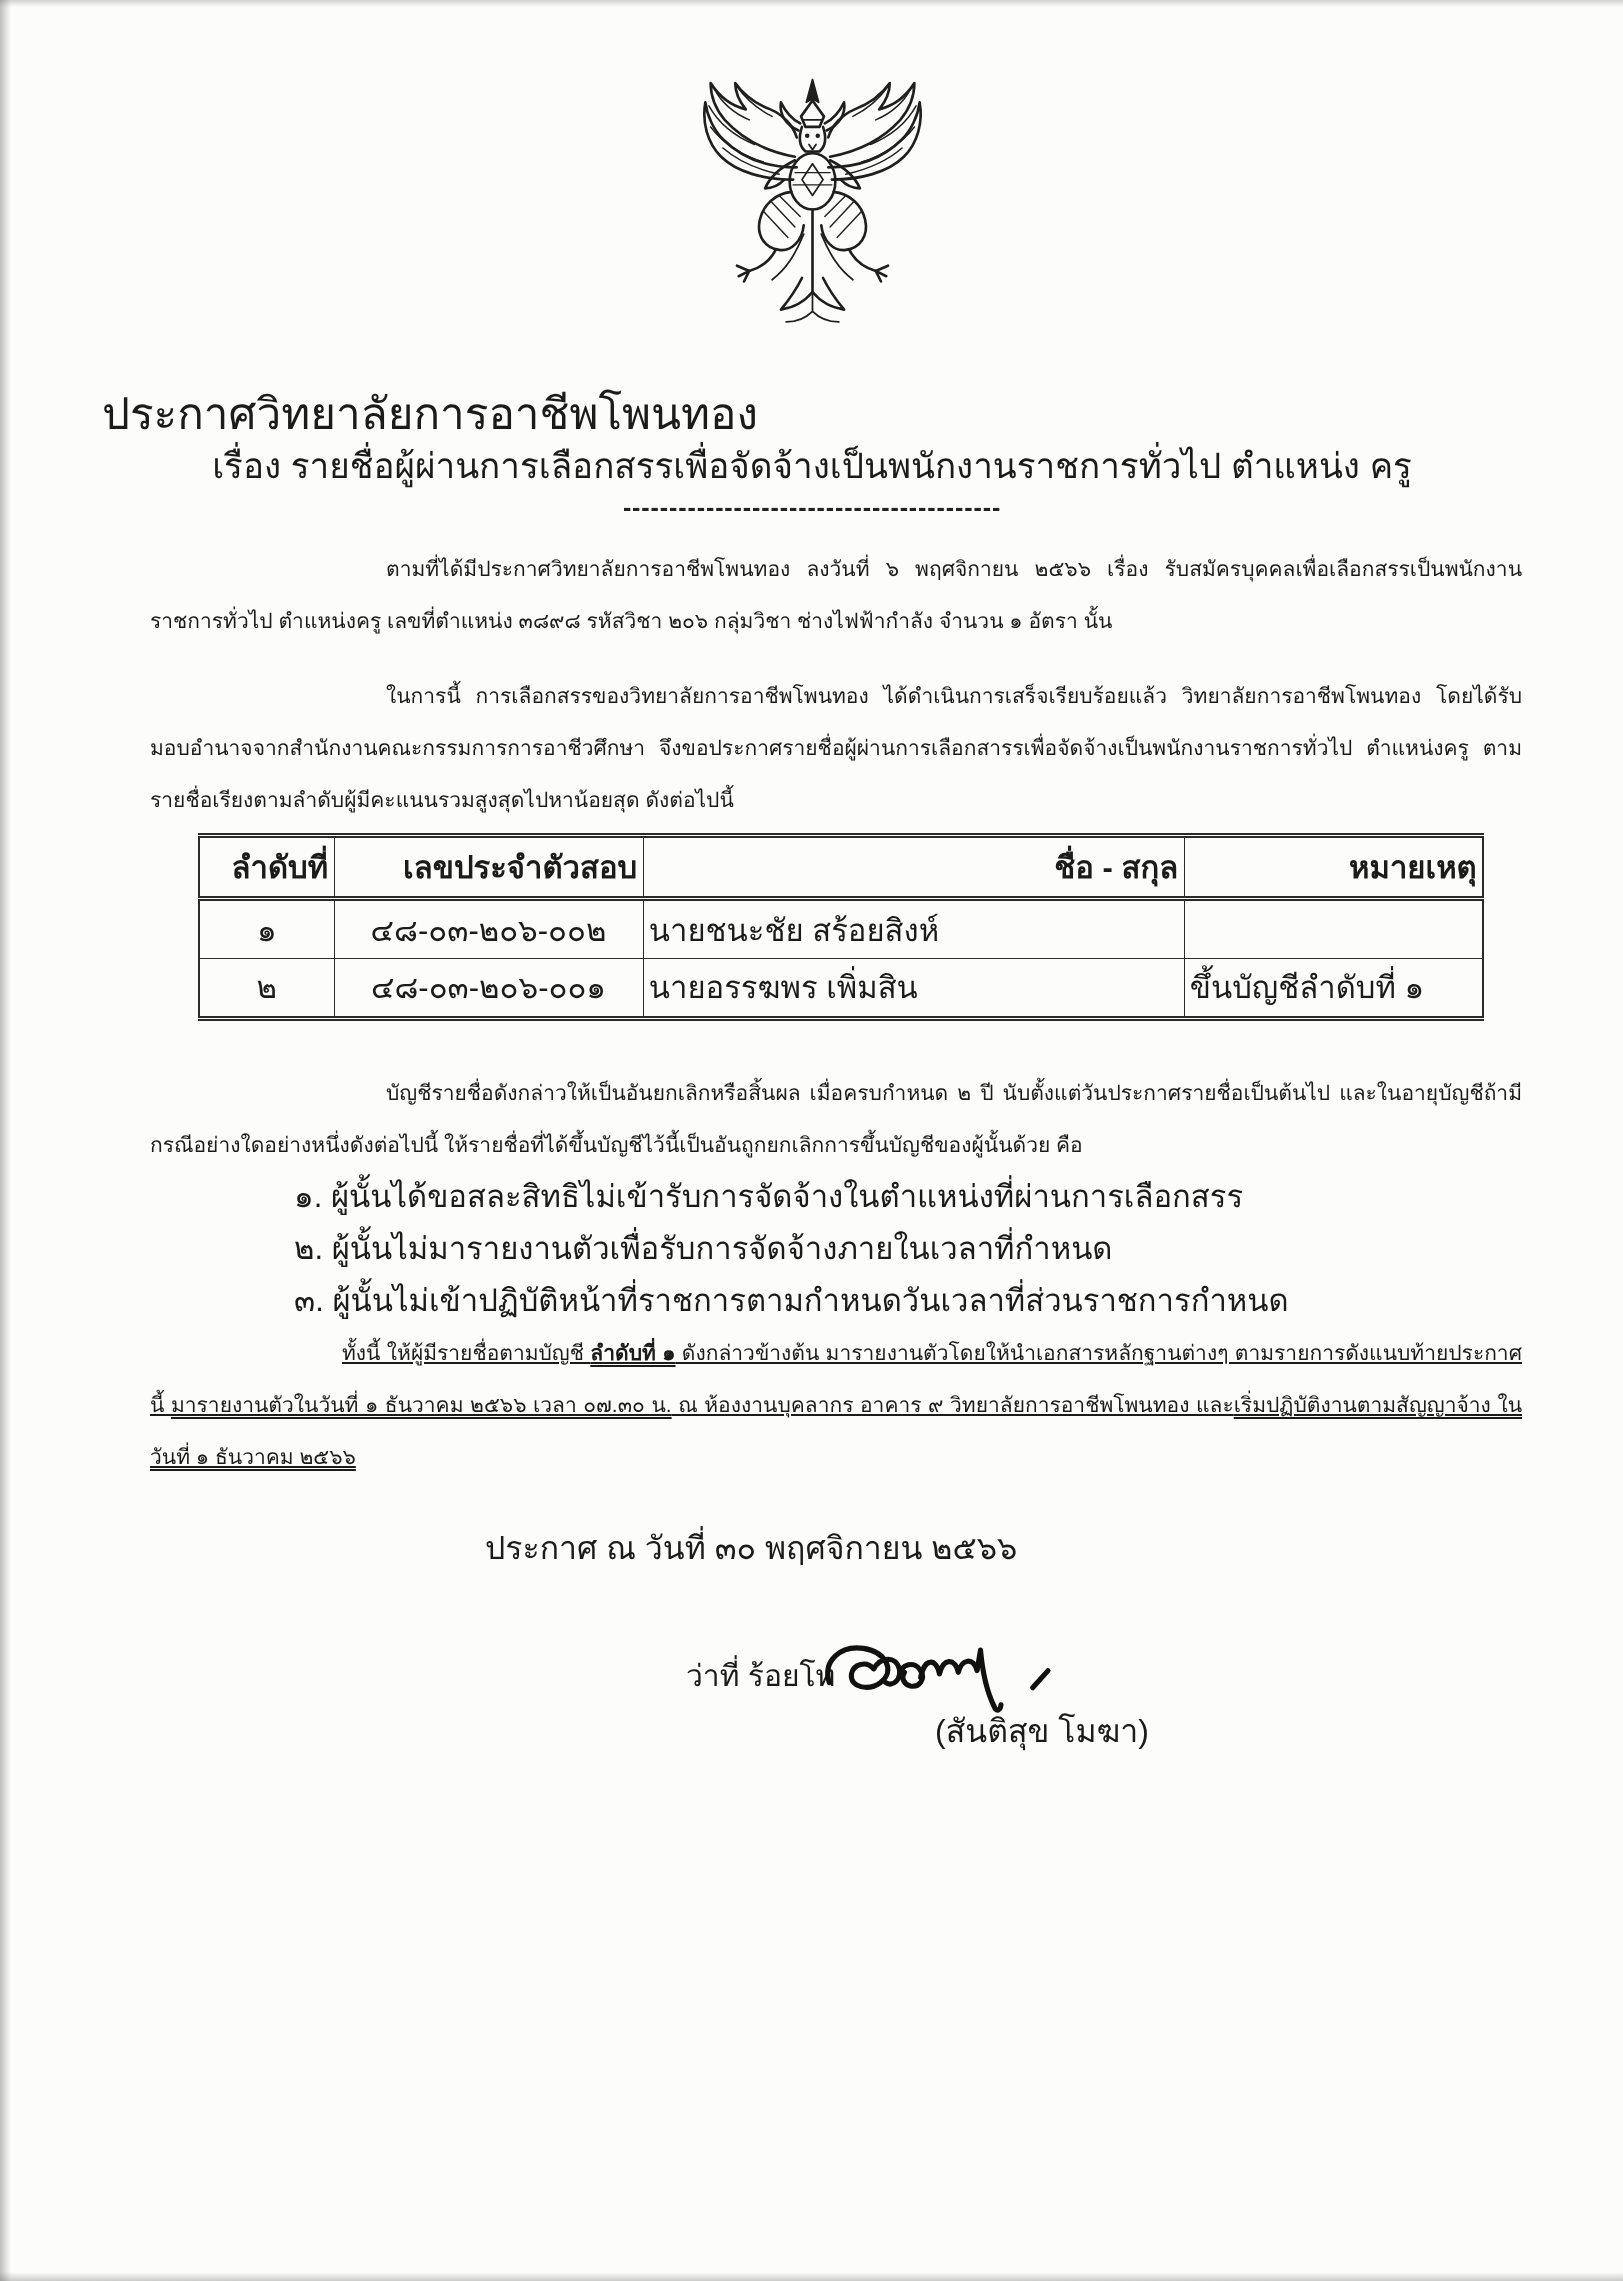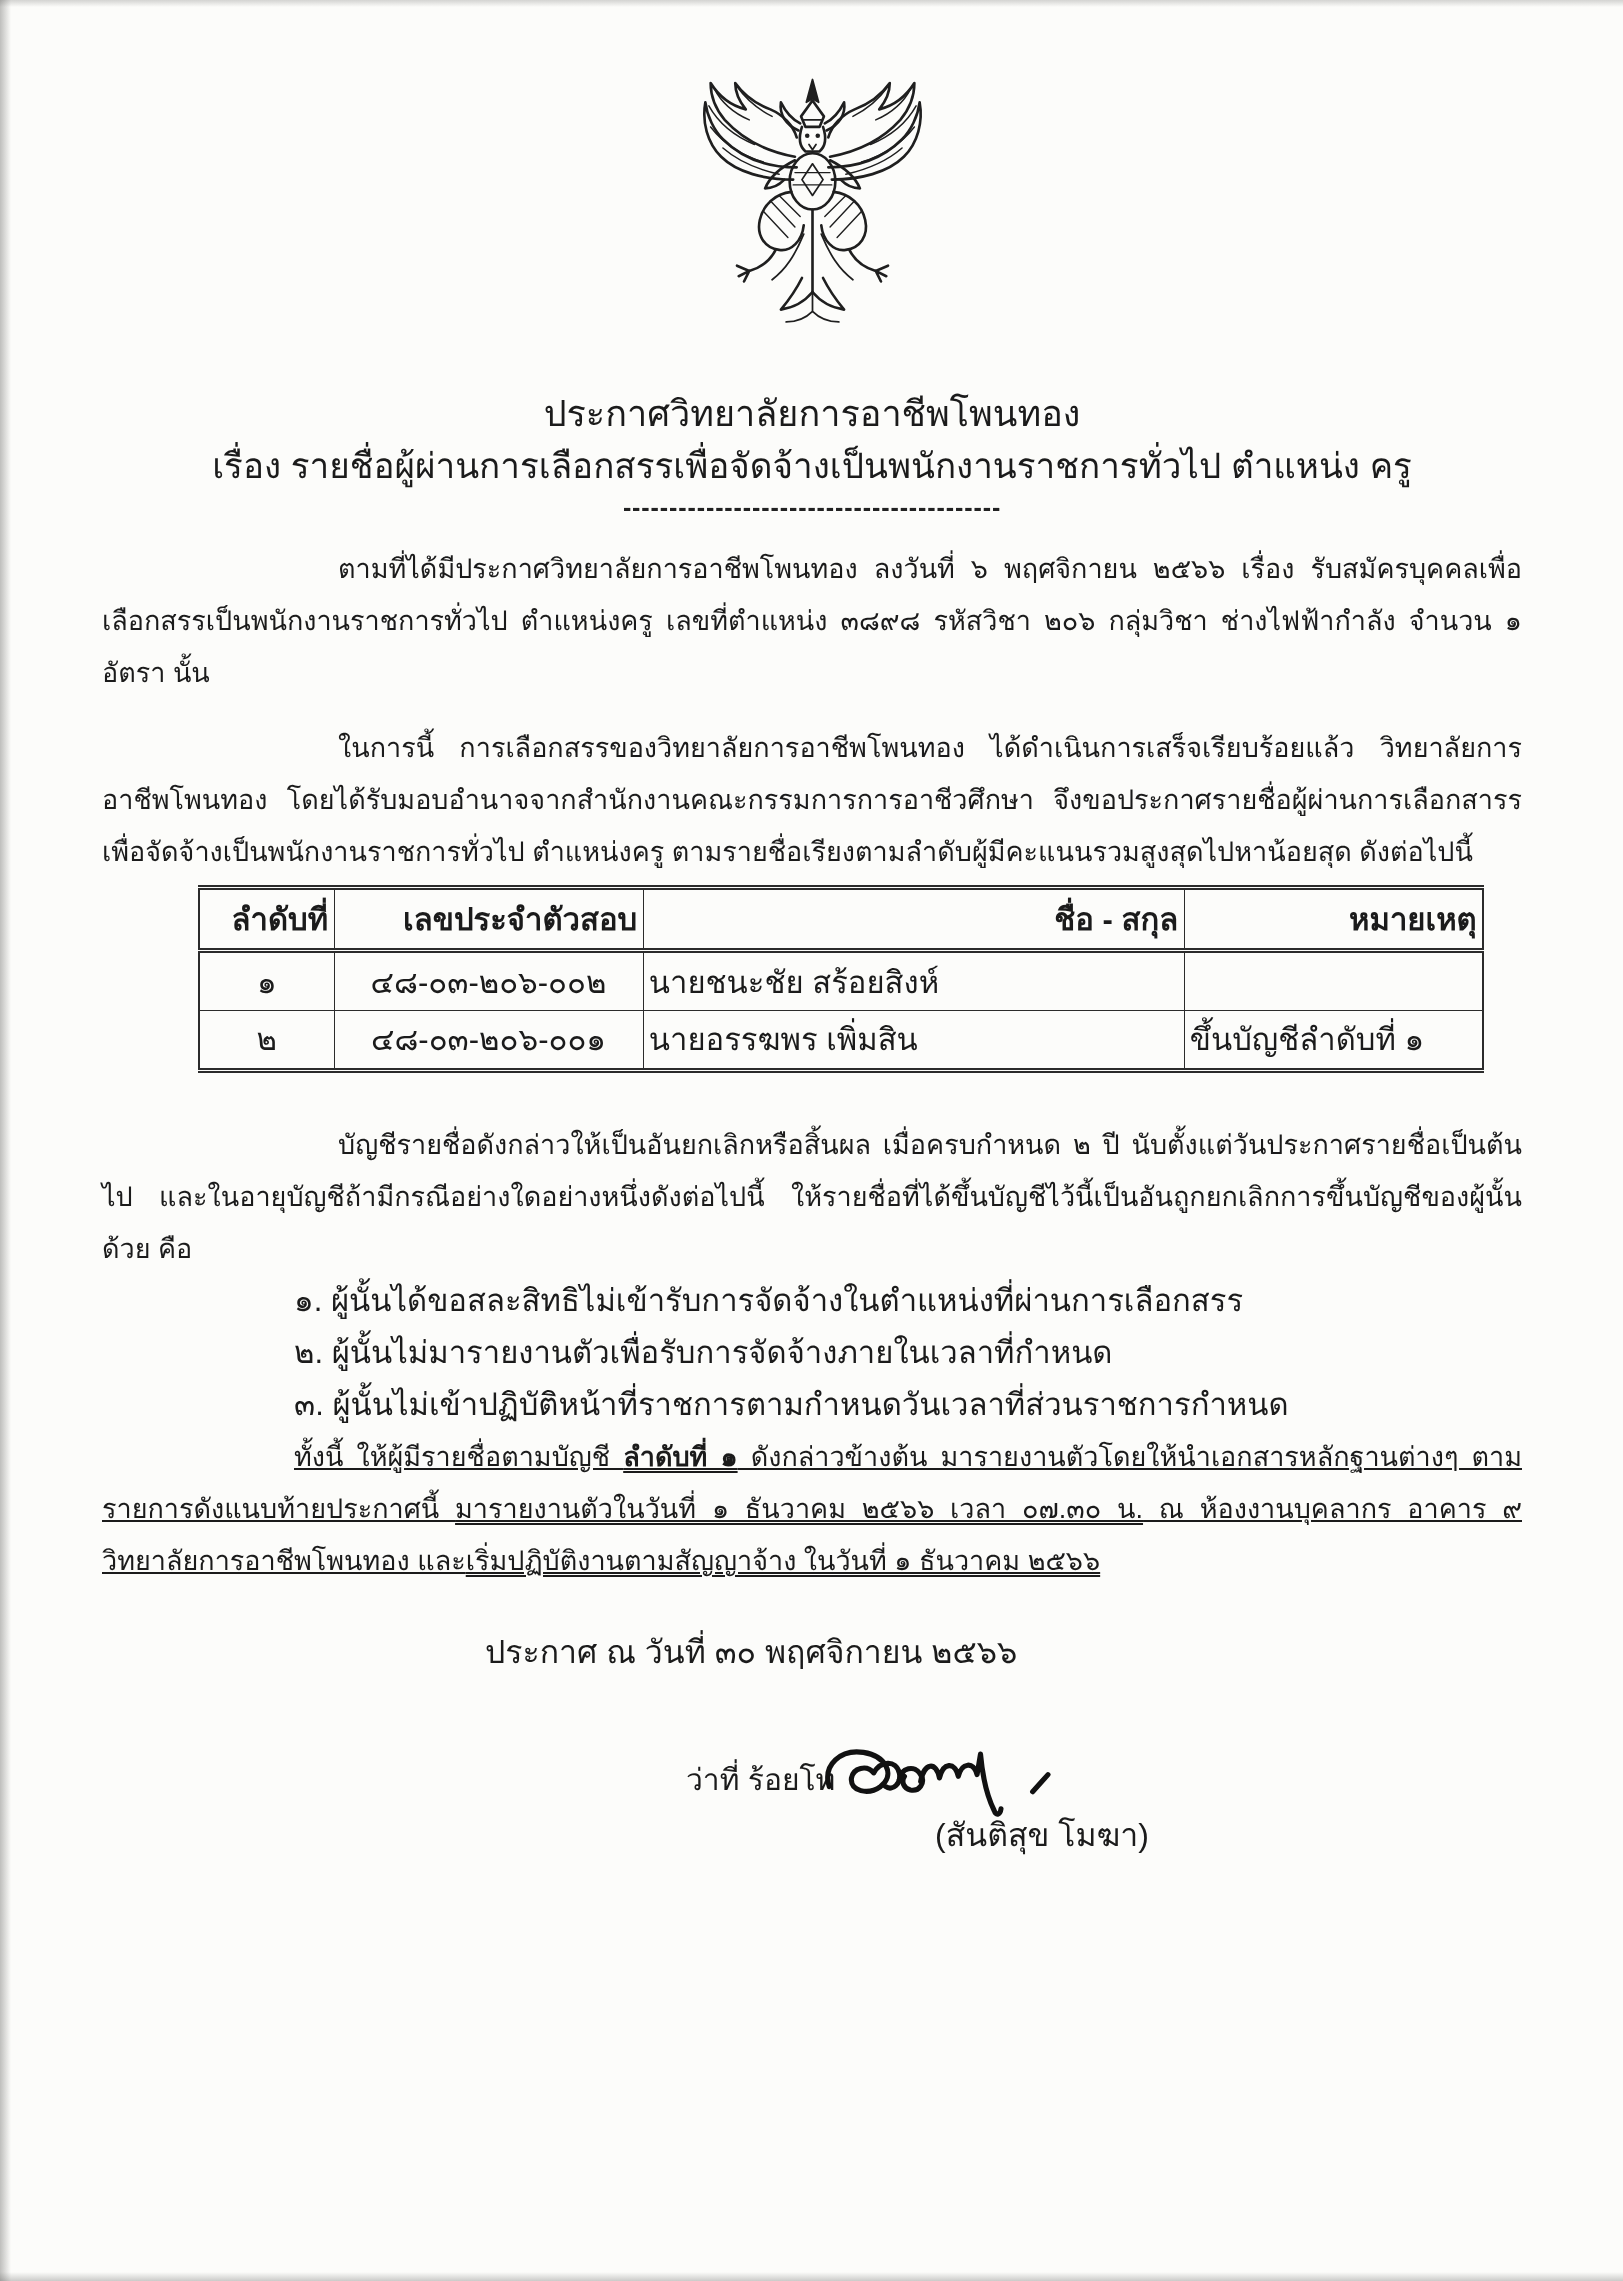--- a/index.html
+++ b/index.html
@@ -9,26 +9,26 @@
     background:#fcfcfa;color:#1b1b1b;overflow:hidden;
   }
   .scan-edge-left{position:absolute;left:0;top:0;bottom:0;width:10.7px;
     background:linear-gradient(90deg,rgba(90,90,88,.38),rgba(90,90,88,0));pointer-events:none;}
   .scan-edge-top{position:absolute;left:0;top:0;right:0;height:7.1px;
     background:linear-gradient(180deg,rgba(90,90,88,.25),rgba(90,90,88,0));pointer-events:none;}
   .scan-edge-bottom{position:absolute;left:0;bottom:0;right:0;height:9px;
     background:linear-gradient(0deg,rgba(90,90,88,.30),rgba(90,90,88,0));pointer-events:none;}
   .content{padding:0 102px;}
   .emblem{display:block;margin:76px auto 0;}
-  .doc-title{margin-top:32px;text-align:center;font-size:36px;line-height:50px;}
+  .doc-title{margin-top:32px;text-align:left;font-size:44px;line-height:50px;}
   .doc-subject{margin-top:1.8px;text-align:center;font-size:35px;line-height:50px;}
   .divider{margin-top:3.6px;text-align:center;font-size:25px;line-height:27px;
     letter-spacing:0.9px;font-weight:bold;color:#222;}
   p{margin:0;}
-  .body-par{font-size:27px;line-height:52px;text-align:justify;}
+  .body-par{font-size:21px;line-height:52px;text-align:justify;margin-left:48px;}
   .indent-lg{text-indent:236px;}
   .p1{margin-top:21.4px;}
   .p2{margin-top:23px;}
   .tbl-caption{margin-top:14.3px;margin-left:236px;font-size:33px;line-height:50px;font-weight:bold;}
   table.results{
     margin-top:7.1px;margin-left:96px;width:1285px;border-collapse:collapse;
     border-left:2.2px solid #2b2b2b;border-right:2.2px solid #2b2b2b;
     border-top:5.3px double #2b2b2b;border-bottom:5.3px double #2b2b2b;
     font-size:31px;table-layout:fixed;
   }

